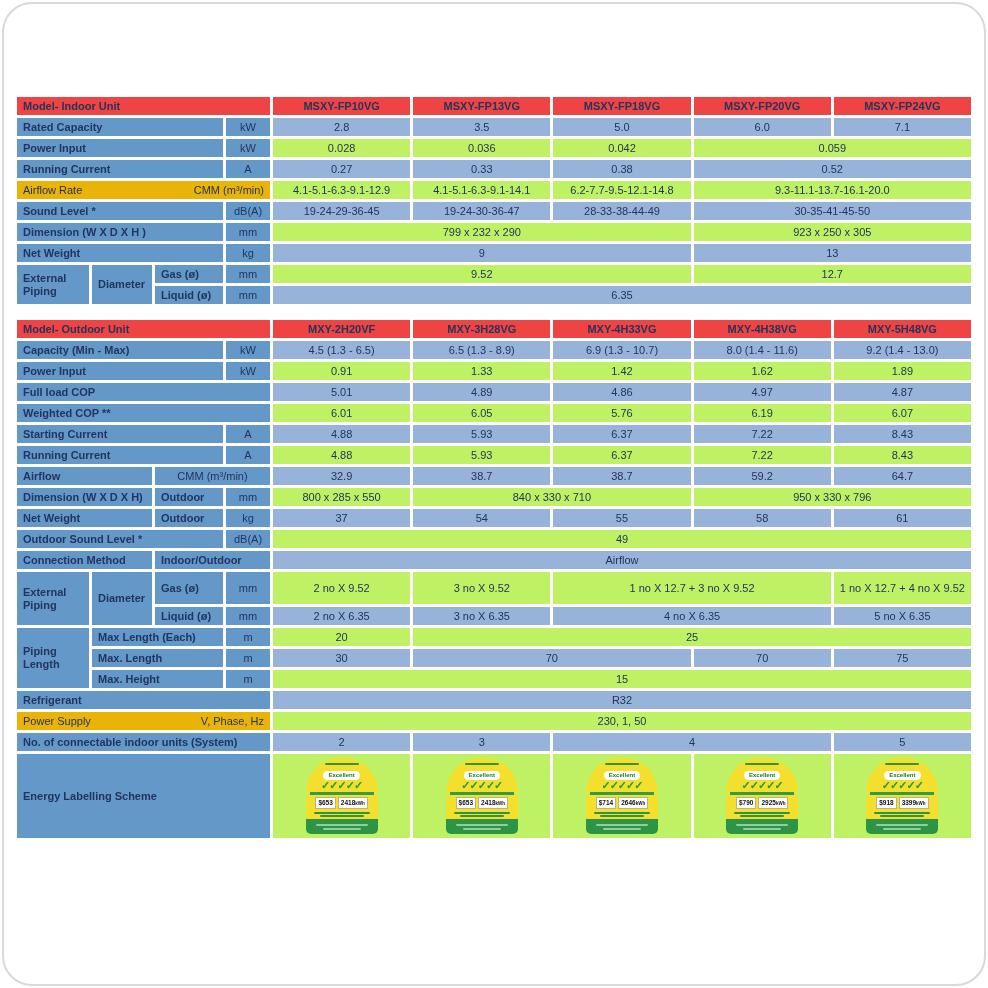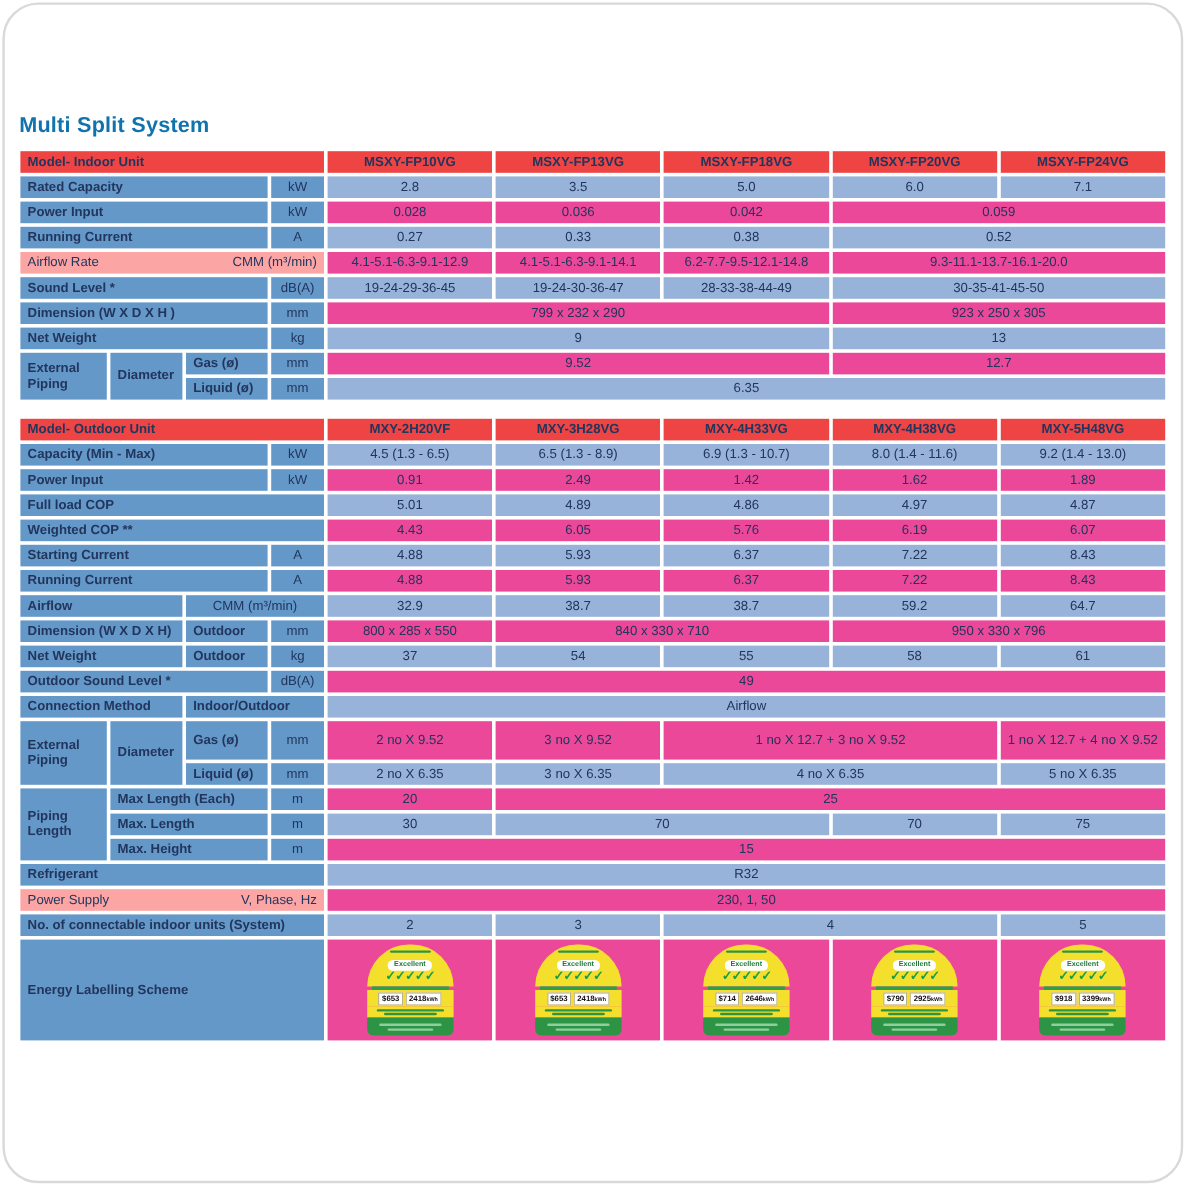--- a/index.html
+++ b/index.html
@@ -7,23 +7,23 @@
   .page-border{position:absolute;inset:2px;border:2px solid #d9d9d9;border-radius:30px;pointer-events:none;}
   .content{position:absolute;left:14px;top:94px;width:960px;}
   h1.title{margin:0 0 8px 2px;font-size:18px;font-weight:bold;color:#1173ad;letter-spacing:0.2px;}
   table.spec{border-collapse:separate;border-spacing:3px;table-layout:fixed;width:960px;margin-bottom:10px;}
   table.spec td{height:18px;font-size:11px;color:#22355c;padding:0 6px;vertical-align:middle;line-height:1.15;overflow:hidden;}
   td.hcell{background:#ef4444;color:#ffffff;font-weight:bold;font-size:12.5px;text-align:center;height:26px;}
   td.hl{text-align:left;font-size:13.5px;padding-left:9px;}
   td.lab{background:#6498c9;text-align:left;padding-left:9px;font-weight:bold;}
   td.unit{background:#6498c9;text-align:center;padding:0 3px;margin-top:23px;}
   tr.dark td.val{background:#97b3d9;}
-  tr.light td.val{background:#ec4899;}
+  tr.light td.val{background:#bef264;}
   td.val{text-align:center;}
-  td.flexlab{background:#fca5a5;}
+  td.flexlab{background:#eab308;}
   .split{display:flex;justify-content:space-between;align-items:center;}
   tr.tall td{height:32px;}
   tr.erow td{height:84px;}
   td.ecell{vertical-align:middle;}
   
   .elabel{width:72px;margin:0 auto;border-radius:0 0 5px 5px;}
   .el-dome{background:#f4e02c;border-radius:36px 36px 0 0;padding-top:5px;text-align:center;}
   .el-microbar{width:34px;height:2px;background:#2e9445;margin:0 auto 2px auto;border-radius:1px;}
   .el-pill{background:#ffffff;color:#1f7a36;font-size:6px;font-weight:bold;display:inline-block;padding:1px 5px;border-radius:5px;line-height:1.1;}
   .el-ticks{color:#1f9d44;font-size:11px;font-weight:bold;letter-spacing:-1px;line-height:1.05;padding-bottom:1px;}
@@ -37,21 +37,20 @@
   .el-foot{background:#2e9445;border-radius:0 0 5px 5px;padding:3px 0 4px 0;}
   .el-footbar{height:2px;background:#8fce9f;margin:2px auto 0 auto;border-radius:1px;width:52px;}
   .el-footbar.short{width:38px;}
 </style>
 </head>
 <body>
 
 <div class="page-border"></div>
 
 <div class="content">
-  <h1 class="title">Multi Split System</h1>
 
   <table class="spec">
     <colgroup>
         <col style="width:72px">
         <col style="width:60px">
         <col style="width:68px">
         <col style="width:44px">
         <col>
         <col>
         <col>
@@ -167,36 +166,36 @@
       <td class="val">4.5 (1.3 - 6.5)</td>
       <td class="val">6.5 (1.3 - 8.9)</td>
       <td class="val">6.9 (1.3 - 10.7)</td>
       <td class="val">8.0 (1.4 - 11.6)</td>
       <td class="val">9.2 (1.4 - 13.0)</td>
     </tr>
     <tr class="light">
       <td colspan="3" class="lab">Power Input</td>
       <td class="unit">kW</td>
       <td class="val">0.91</td>
-      <td class="val">2.49</td>
+      <td class="val">1.33</td>
       <td class="val">1.42</td>
       <td class="val">1.62</td>
       <td class="val">1.89</td>
     </tr>
     <tr class="dark">
       <td colspan="4" class="lab">Full load COP</td>
       <td class="val">5.01</td>
       <td class="val">4.89</td>
       <td class="val">4.86</td>
       <td class="val">4.97</td>
       <td class="val">4.87</td>
     </tr>
     <tr class="light">
       <td colspan="4" class="lab">Weighted COP **</td>
-      <td class="val">4.43</td>
+      <td class="val">6.01</td>
       <td class="val">6.05</td>
       <td class="val">5.76</td>
       <td class="val">6.19</td>
       <td class="val">6.07</td>
     </tr>
     <tr class="dark">
       <td colspan="3" class="lab">Starting Current</td>
       <td class="unit">A</td>
       <td class="val">4.88</td>
       <td class="val">5.93</td>

